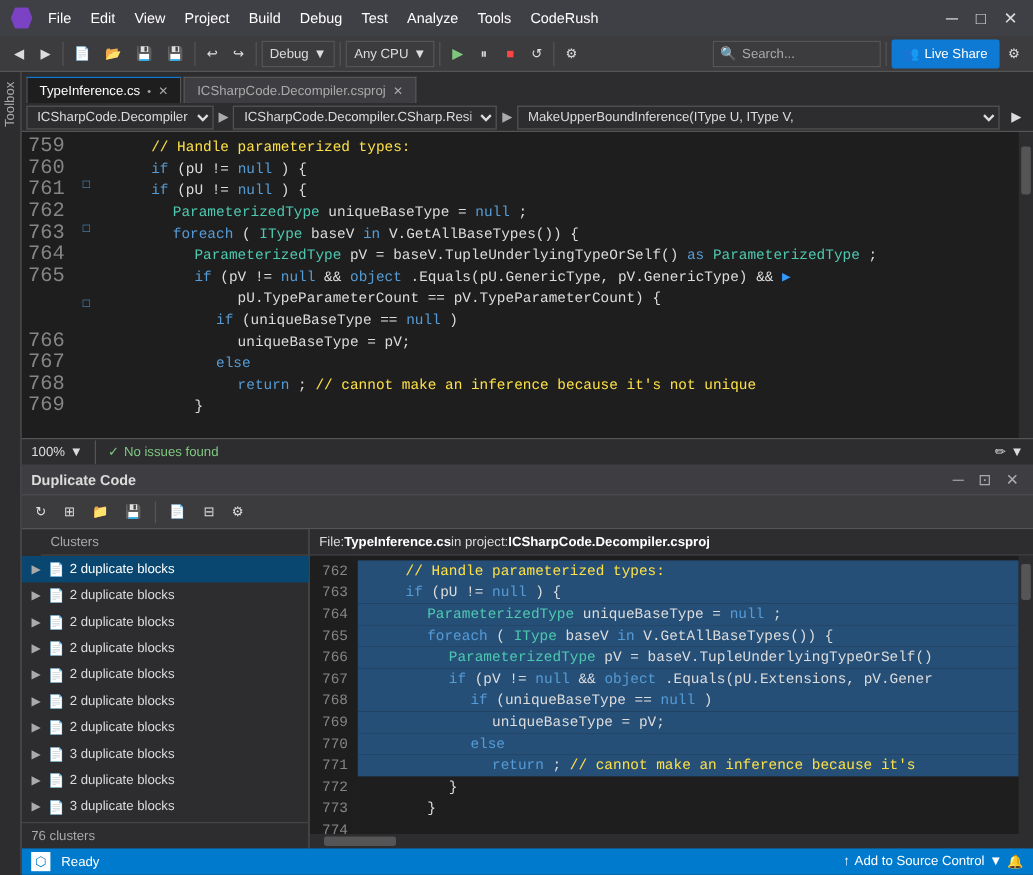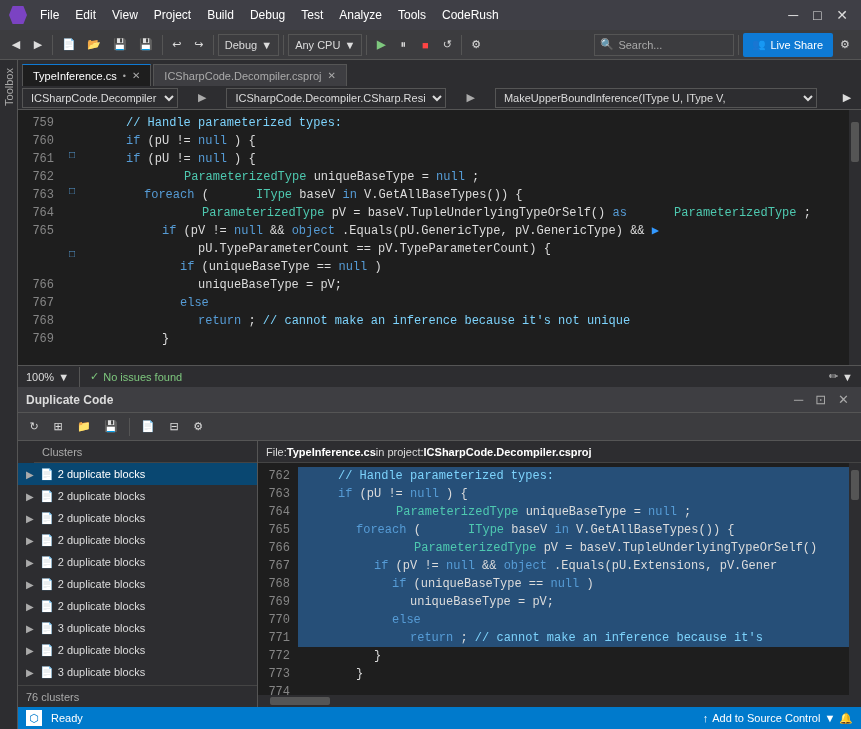--- a/index.html
+++ b/index.html
@@ -28,34 +28,34 @@
     
     .toolbox-side { writing-mode: vertical-rl; text-orientation: mixed; background: #2d2d30; color: #aaa; font-size: 11px; padding: 8px 2px; border-right: 1px solid #555; display: flex; align-items: center; justify-content: flex-start; width: 18px; }
 
     
     .tab-bar { background: #2d2d30; display: flex; align-items: flex-end; height: 26px; padding: 0 4px; }
     .tab { background: #3e3e42; border: 1px solid #555; border-bottom: none; padding: 3px 10px; font-size: 11px; color: #aaa; cursor: pointer; display: flex; align-items: center; gap: 6px; height: 22px; margin-right: 2px; }
     .tab.active { background: #1e1e1e; color: #fff; border-top: 1px solid #0e7ad4; }
     .tab-close { color: #aaa; font-size: 10px; cursor: pointer; }
 
     
-    .editor-nav { background: #2d2d30; height: 24px; display: flex; align-items: center; padding: 0 4px; border-bottom: 1px solid #555; font-size: 11px; color: #dcdcdc; gap: 20px; }
+    .editor-nav { background: #2d2d30; height: 24px; display: flex; align-items: center; padding: 0 4px; border-bottom: 1px solid #555; font-size: 11px; color: #dcdcdc; gap: 4px; }
     .editor-nav select { background: #2d2d30; border: 1px solid #555; color: #dcdcdc; font-size: 11px; height: 20px; padding: 0 4px; }
 
     
     .code-area { font-family: 'Consolas', 'Courier New', monospace; font-size: 12px; padding: 0; overflow: hidden; background: #1e1e1e; height: calc(100% - 24px); display: flex; }
-    .line-numbers { background: #1e1e1e; color: #858585; padding: 4px 8px 4px 4px; text-align: right; user-select: none; min-width: 44px; font-size: 12px; line-height: 18px; }
+    .line-numbers { background: #1e1e1e; color: #858585; padding: 4px 8px 4px 4px; text-align: right; user-select: none; min-width: 44px; font-size: 17px; line-height: 18px; }
     .line-numbers div { line-height: 18px; }
     .code-lines { padding: 4px 8px; flex: 1; overflow: hidden; }
     .code-line { line-height: 18px; white-space: nowrap; }
 
     
     .kw { color: #569cd6; }
-    .cm { color: #7dd3fc; }
-    .ty { color: #4ec9b0; margin-left: 40px; }
+    .cm { color: #fde047; }
+    .ty { color: #4ec9b0; }
 
     
     .status-bar { background: #007acc; height: 22px; display: flex; align-items: center; padding: 0 8px; font-size: 11px; color: white; gap: 8px; }
     .status-bar .zoom { display: flex; align-items: center; gap: 4px; }
     .status-bar .no-issues { display: flex; align-items: center; gap: 4px; color: #7ec87e; }
     .status-check { color: #7ec87e; }
     .panel-header { background: #3e3e42; height: 26px; display: flex; align-items: center; padding: 0 8px; font-size: 12px; color: #dcdcdc; border-bottom: 1px solid #555; }
     .panel-title { font-size: 12px; color: #dcdcdc; font-weight: 600; flex: 1; }
     .panel-controls { display: flex; gap: 4px; color: #aaa; font-size: 11px; align-items: center; }
     .panel-btn { background: transparent; border: none; color: #aaa; cursor: pointer; padding: 2px 4px; font-size: 13px; }

